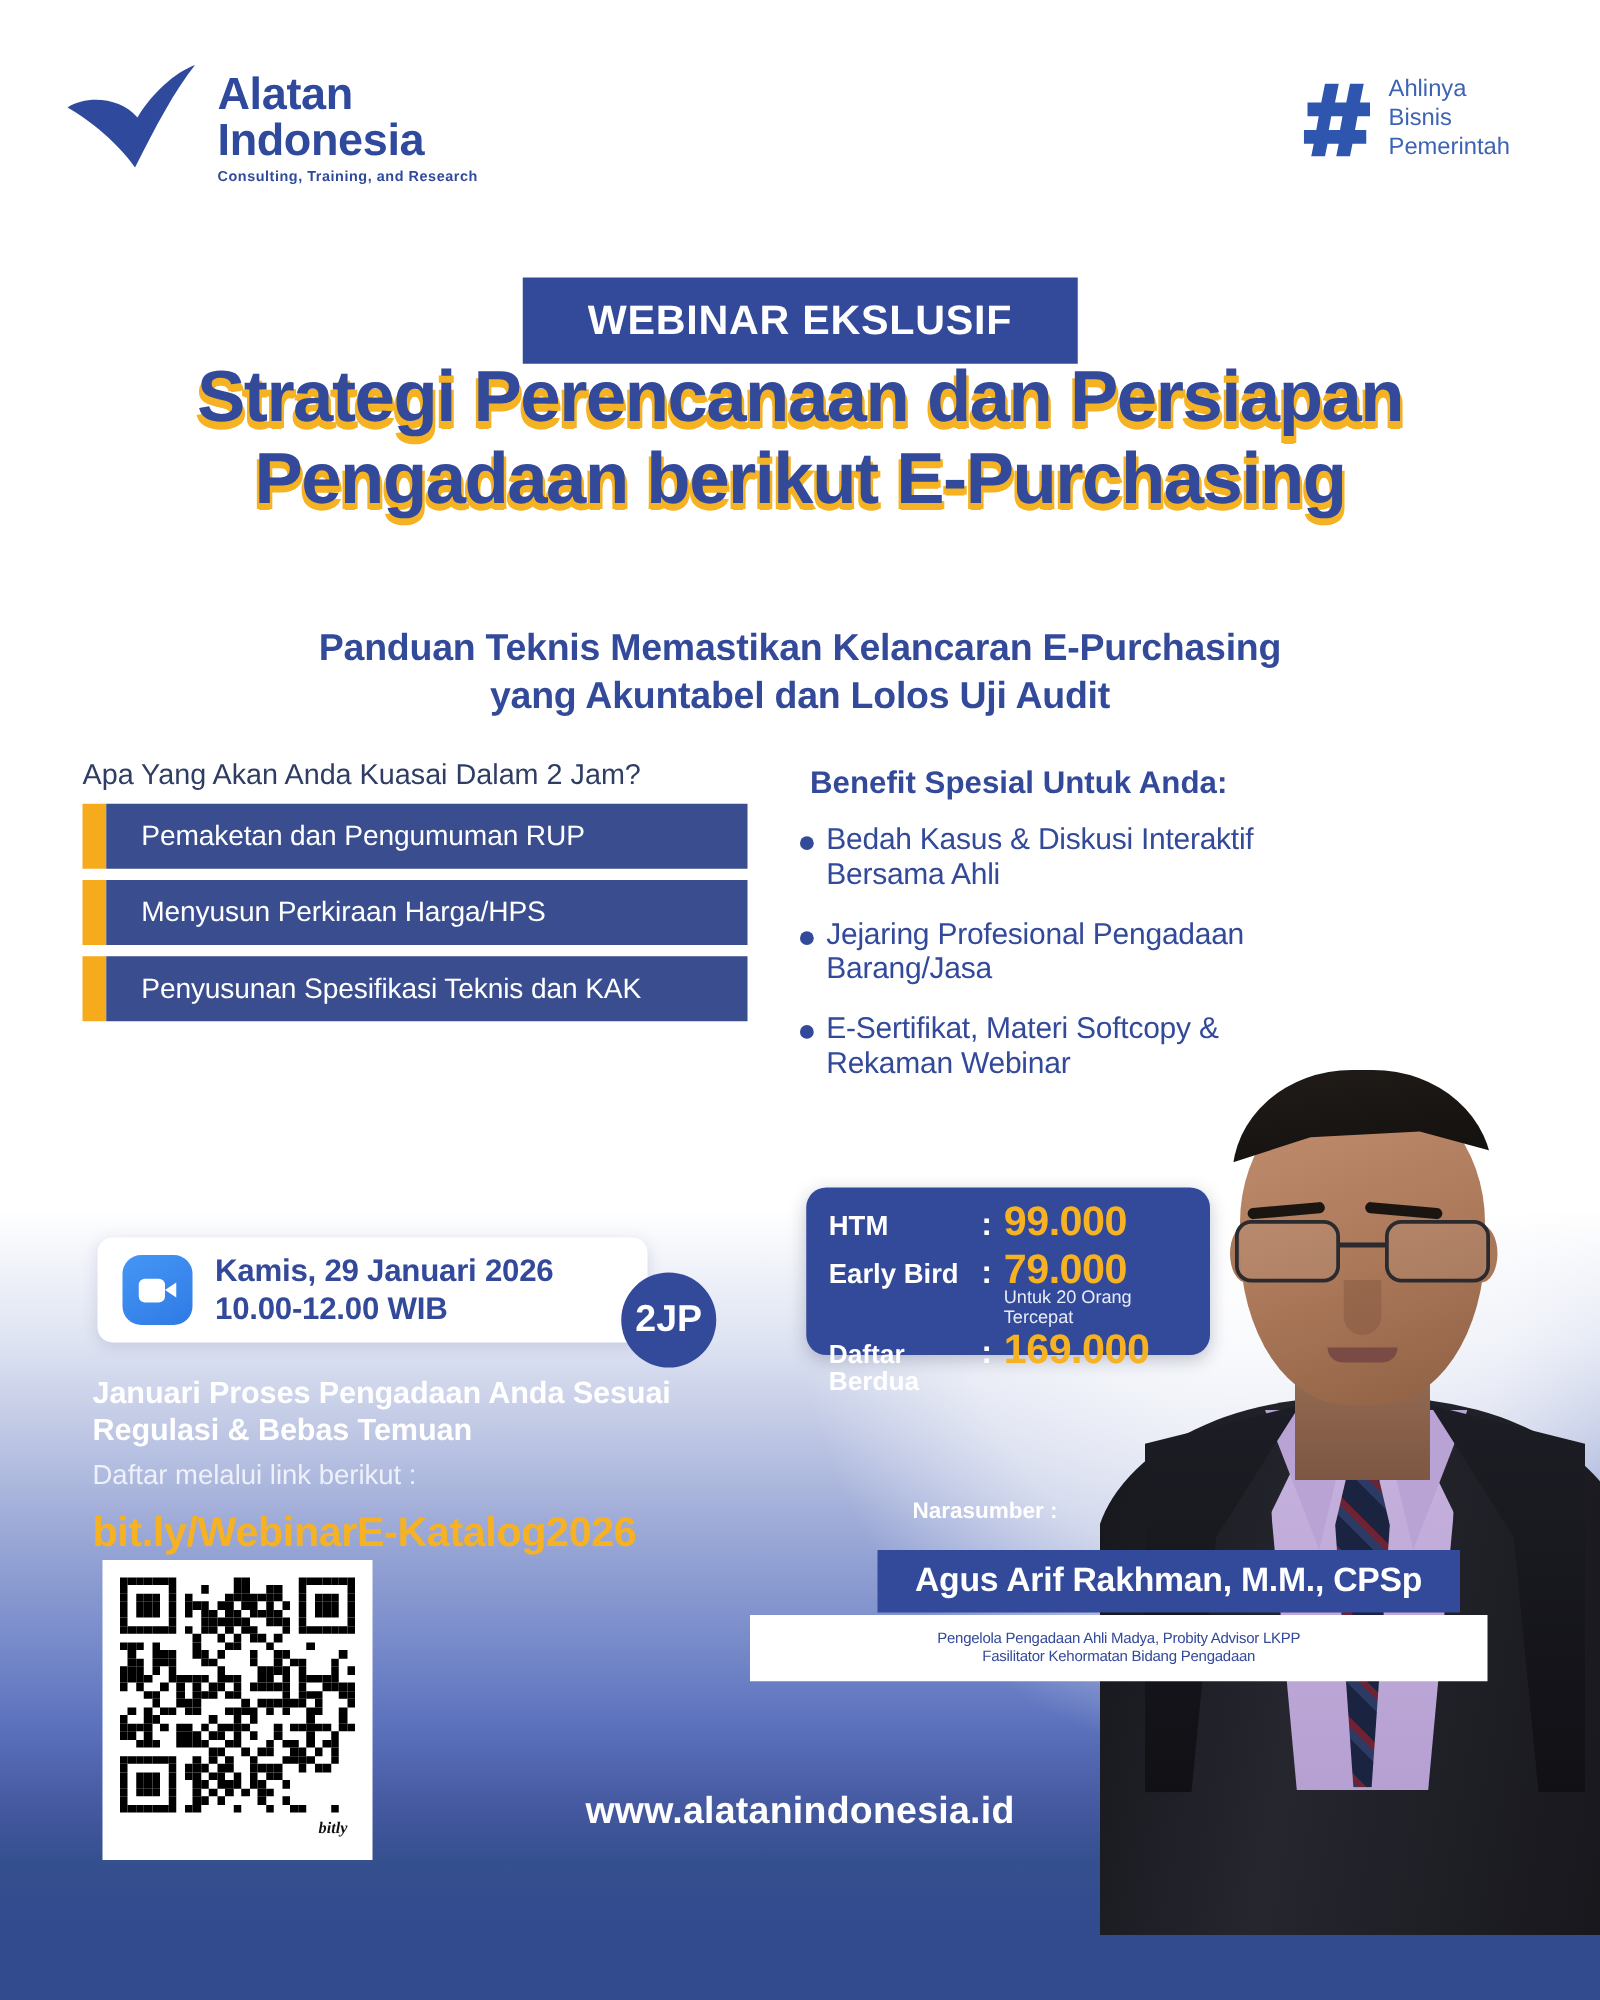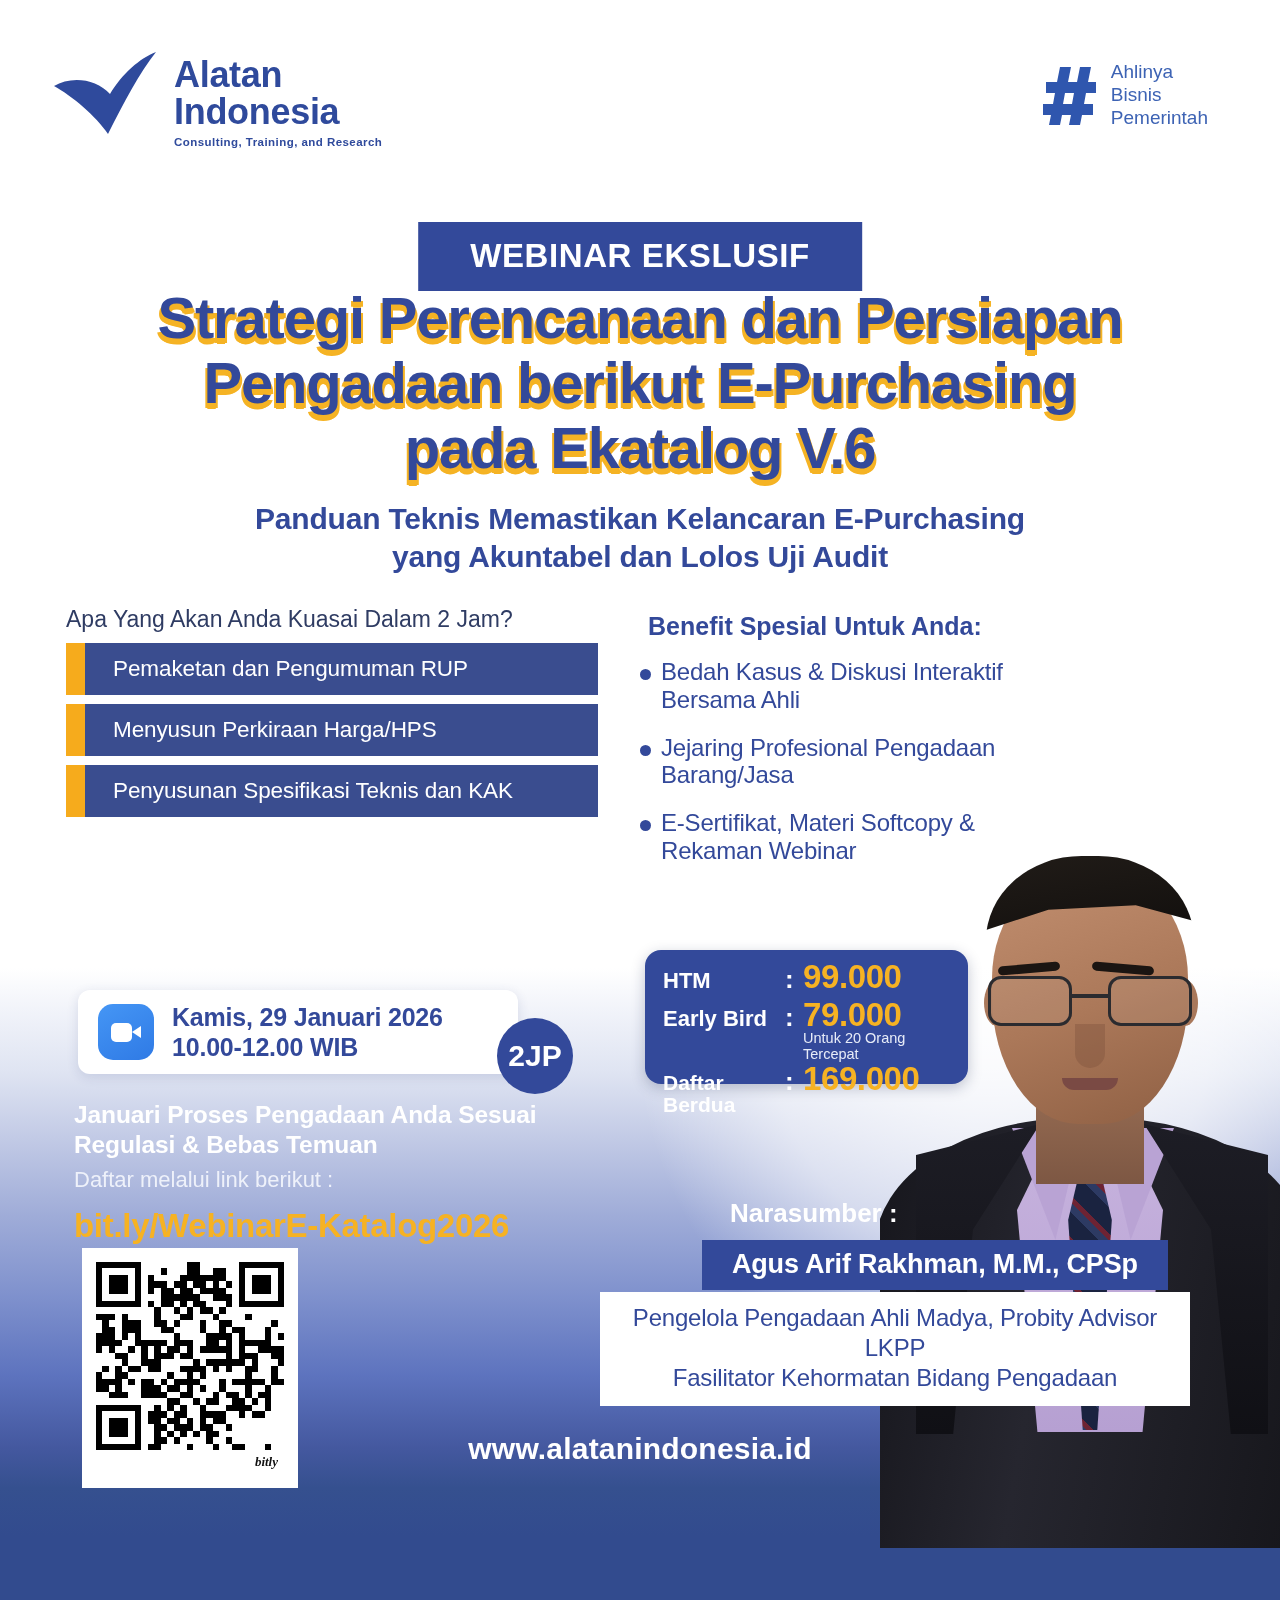--- a/index.html
+++ b/index.html
@@ -302,36 +302,36 @@
   .qr-grid i { background:#000000; }
   .qr-bitly {
     text-align:right; font-size:13px; font-weight:700;
     color:#111; font-style:italic; margin-top:4px; padding-right:6px;
     font-family:"Liberation Serif", serif;
   }
 
   
   .narasumber {
     position:absolute; left:730px; top:1198px;
-    color:#ffffff; font-size:26px; font-weight:700;
+    color:#ffffff; font-size:18px; font-weight:700;
   }
   .sp-namebar {
     position:absolute; left:702px; top:1240px;
     background:#33499a; color:#ffffff;
     padding:9px 30px 10px 30px;
     font-size:27px; font-weight:700; letter-spacing:-.2px;
     white-space:nowrap;
   }
   .sp-credbox {
     position:absolute; left:600px; top:1292px; width:590px;
     background:#ffffff; padding:11px 10px 12px 10px;
     text-align:center;
   }
   .sp-credbox div {
-    font-size:24px; color:#33499a; line-height:1.26; letter-spacing:-.2px;text-align:center;
+    font-size:12px; color:#33499a; line-height:1.26; letter-spacing:-.2px;text-align:center;
   }
 
   
   .website {
     position:absolute; left:0; top:1432px; width:1280px;
     text-align:center; color:#ffffff;
     font-size:30px; font-weight:700; letter-spacing:.2px;
   }
 </style>
 </head>
@@ -362,21 +362,20 @@
       <div>Bisnis</div>
       <div>Pemerintah</div>
     </div>
   </div>
 
   <div class="badge-eks">WEBINAR EKSLUSIF</div>
 
   <div class="title-block">
     <div class="title-line">Strategi Perencanaan dan Persiapan</div>
     <div class="title-line">Pengadaan berikut E-Purchasing</div>
-    <div class="title-line">pada Ekatalog V.6</div>
   </div>
 
   <div class="subtitle">
     <div>Panduan Teknis Memastikan Kelancaran E-Purchasing</div>
     <div>yang Akuntabel dan Lolos Uji Audit</div>
   </div>
 
   <div class="col-left-head">Apa Yang Akan Anda Kuasai Dalam 2 Jam?</div>
 
   <div class="topic-list">

